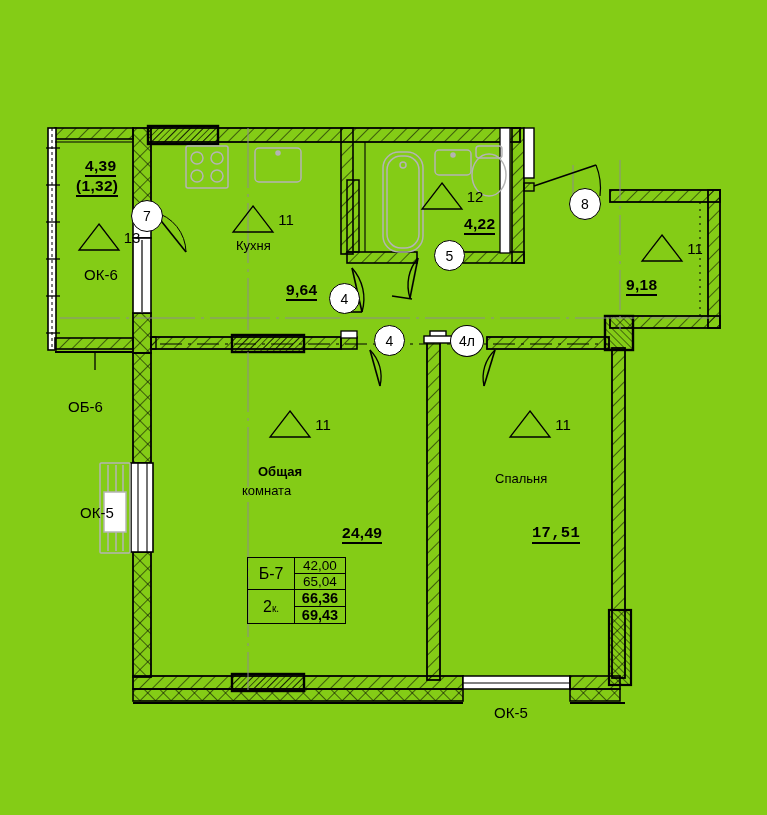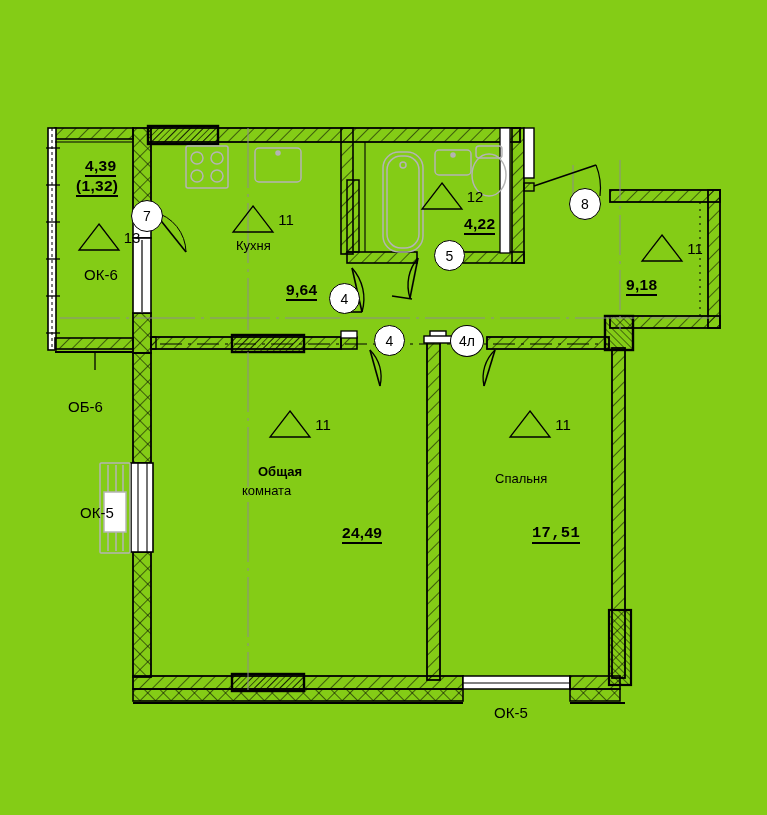--- a/index.html
+++ b/index.html
@@ -255,20 +255,40 @@
     <svg width="44" height="30">
         <polygon points="22,2 42,28 2,28" fill="none" stroke="#000" stroke-width="1.3"></polygon>
       </svg>
     <span>11</span>
   </div>
   <div class="lbl room-name" style="left:495px;top:471px;">Спальня</div>
   <div class="lbl area" style="left:532px;top:524px;font-family:Liberation Mono, monospace;">17,51</div>
 
   <div class="lbl code" style="left:494px;top:704px;">ОК-5</div>
 
+  <table class="tbl" style="left:247px;top:557px;">
+    <tbody>
+        <tr>
+      <td class="lc" rowspan="2">Б-7</td>
+      <td class="rc">42,00</td>
+    </tr>
+    <tr>
+      <td class="rc">65,04</td>
+    </tr>
+    <tr>
+      <td class="lc" rowspan="2">
+        <span style="font-size:16px;">2</span><span class="sm">к.</span>
+      </td>
+      <td class="rc bold">66,36</td>
+    </tr>
+    <tr>
+      <td class="rc bold">69,43</td>
+    </tr>
+  </tbody>
+    </table>
 
   <div class="dmark" style="left:131px;top:200px;width:30px;height:30px;">7</div>
   <div class="dmark" style="left:329px;top:283px;width:29px;height:29px;">4</div>
   <div class="dmark" style="left:434px;top:240px;width:29px;height:29px;">5</div>
   <div class="dmark" style="left:569px;top:188px;width:30px;height:30px;">8</div>
   <div class="dmark" style="left:374px;top:325px;width:29px;height:29px;">4</div>
   <div class="dmark" style="left:450px;top:325px;width:32px;height:30px;">4л</div>
 
 </div>
 

